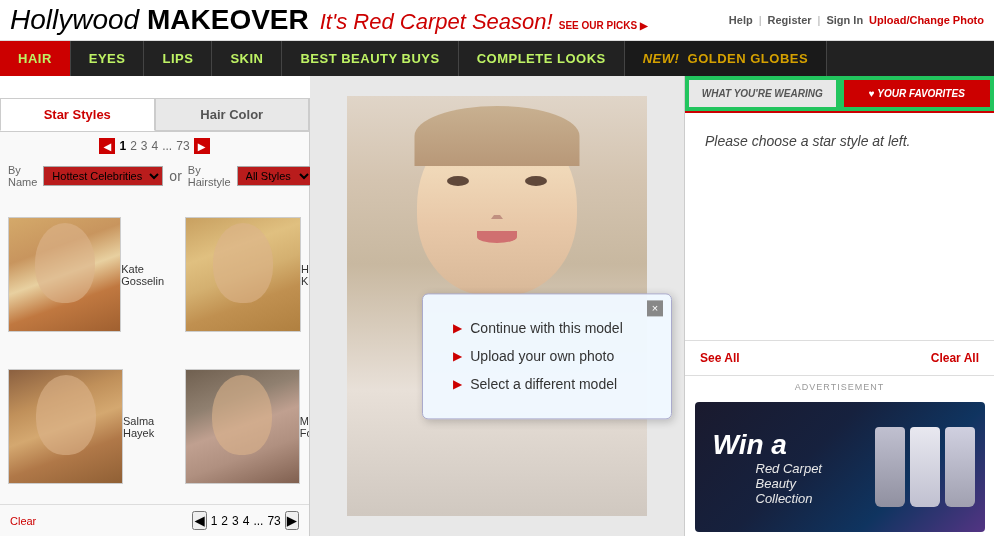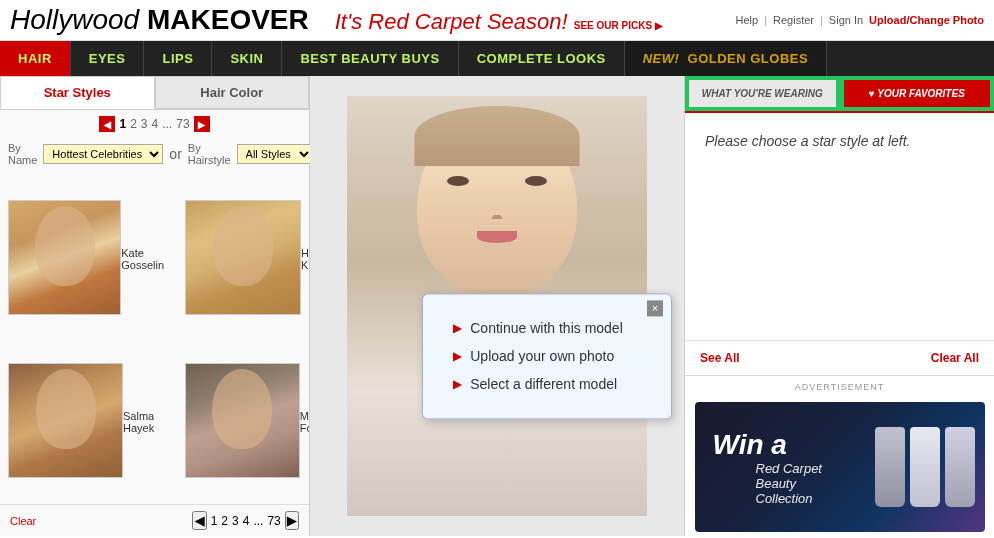--- a/index.html
+++ b/index.html
@@ -20,38 +20,38 @@
       font-style: italic;
       color: #000;
     }
     .logo span.makeover {
       font-weight: 900;
       font-style: normal;
     }
     .tagline {
       font-size: 22px;
       color: #c00;
-      margin-left: 18px;
+      margin-left: 3px;
       font-style: italic;
     }
     .tagline .see-picks {
       font-size: 10px;
       color: #c00;
       font-style: normal;
       text-transform: uppercase;
       font-weight: bold;
     }
     .top-links {
       font-size: 11px;
       color: #555;
       display: flex;
       gap: 6px;
       align-items: center;
     }
-    .top-links a { color: #555; text-decoration: none; }
+    .top-links a { color: #555; text-decoration: none; font-weight: bold; }
     .top-links .sep { color: #aaa; }
     .upload-link { color: #c00 !important; font-weight: bold; }
 
     
     .nav-bar {
       background: #222;
       display: flex;
       align-items: center;
     }
     .nav-item {
@@ -77,20 +77,21 @@
       height: 460px;
     }
 
     
     .left-panel {
       width: 310px;
       border-right: 1px solid #ccc;
       background: #f9f9f9;
       display: flex;
       flex-direction: column;
+      margin-top: 22px;
     }
     .tabs {
       display: flex;
       border-bottom: 1px solid #ccc;
     }
     .tab {
       flex: 1;
       text-align: center;
       padding: 8px;
       font-size: 13px;
@@ -134,21 +135,21 @@
       display: flex;
       gap: 6px;
       padding: 4px 8px 8px;
       align-items: center;
     }
     .filter-label { font-size: 11px; color: #666; }
     .filter-select {
       font-size: 11px;
       padding: 2px 4px;
       border: 1px solid #aaa;
-      background: #fef9c3;
+      background: #b91c1c;
       cursor: pointer;
     }
     .or-label { font-size: 14px; color: #666; }
 
     .celebrity-grid {
       display: grid;
       grid-template-columns: 1fr 1fr;
       gap: 4px;
       padding: 4px 8px;
       flex: 1;

